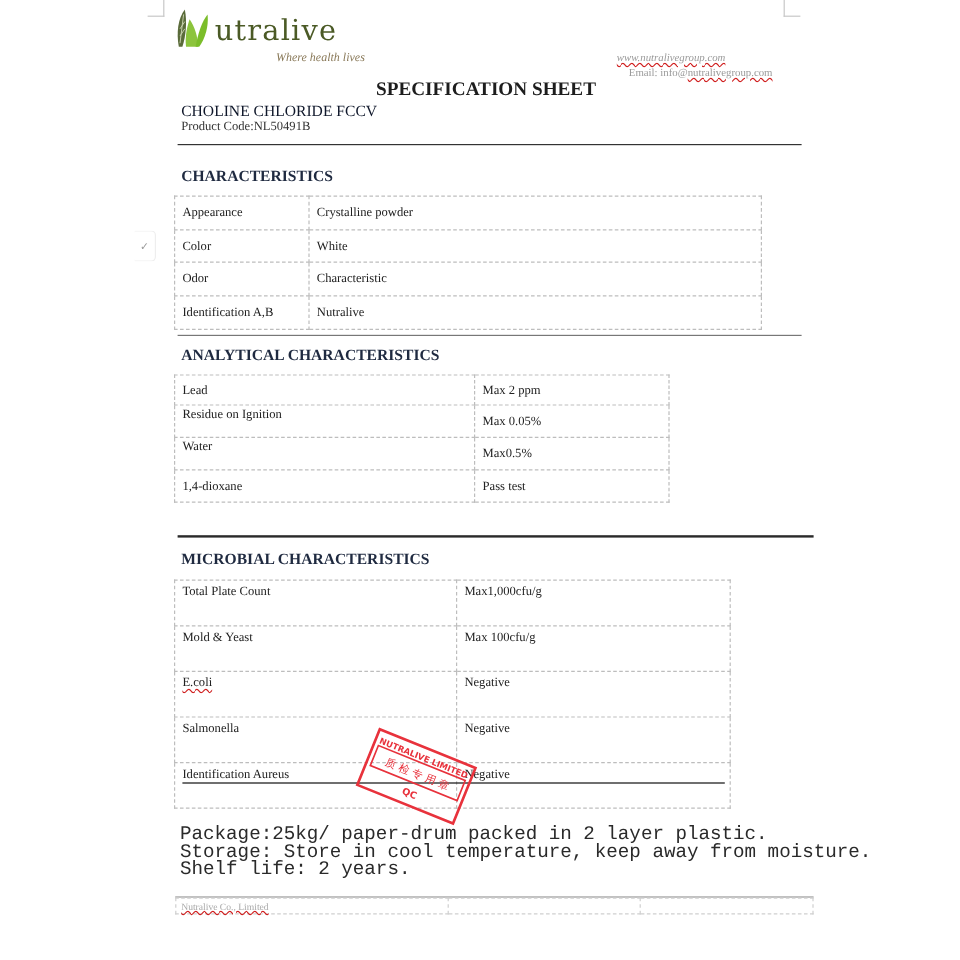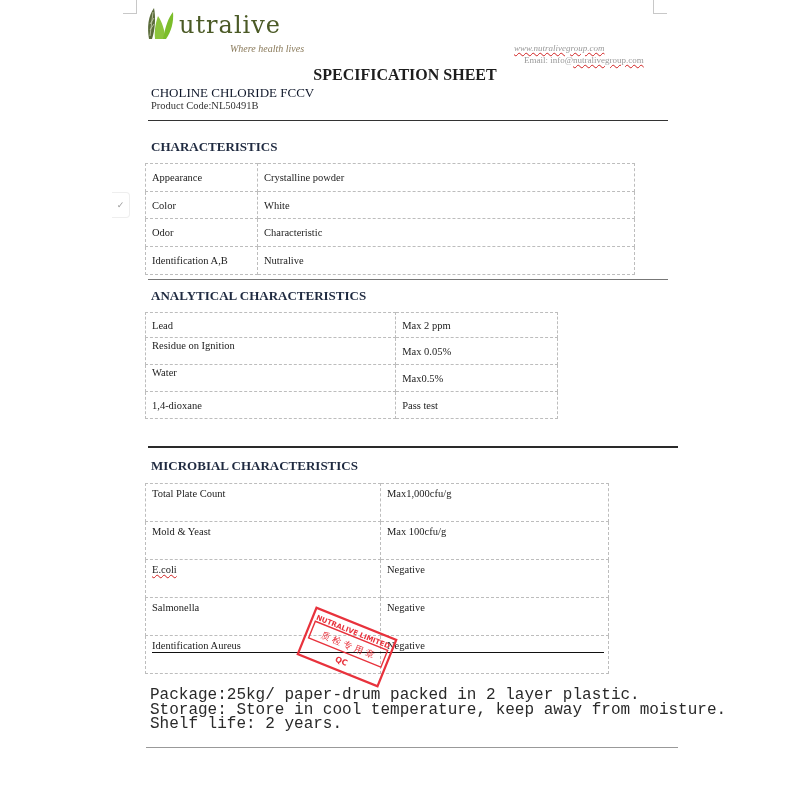--- a/index.html
+++ b/index.html
@@ -154,14 +154,19 @@
   </svg>
 </div>
 
 <div class="abs footer-text" style="left:150px; top:686px;">Package:25kg/ paper-drum packed in 2 layer plastic.</div>
 <div class="abs footer-text" style="left:150px; top:701px;">Storage: Store in cool temperature, keep away from moisture.</div>
 <div class="abs footer-text" style="left:150px; top:715px;">Shelf life: 2 years.</div>
 
 <div class="rule" style="left:146px; top:747px; width:532px; background:#999;"></div>
 <table class="ft-table">
   <tbody>
+      <tr>
+    <td style="width:227px;"><span class="wavy">Nutralive Co., Limited</span></td>
+    <td style="width:160px;"></td>
+    <td></td>
+  </tr>
 </tbody>
   </table>
 
 </body></html>

